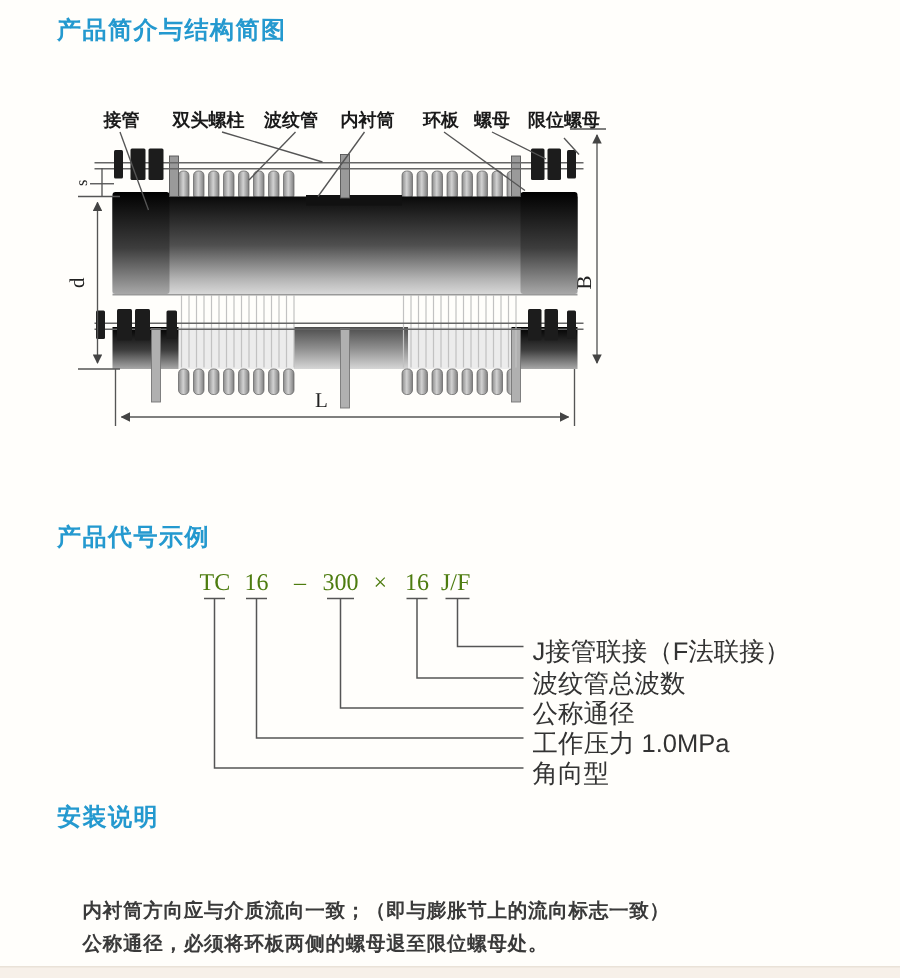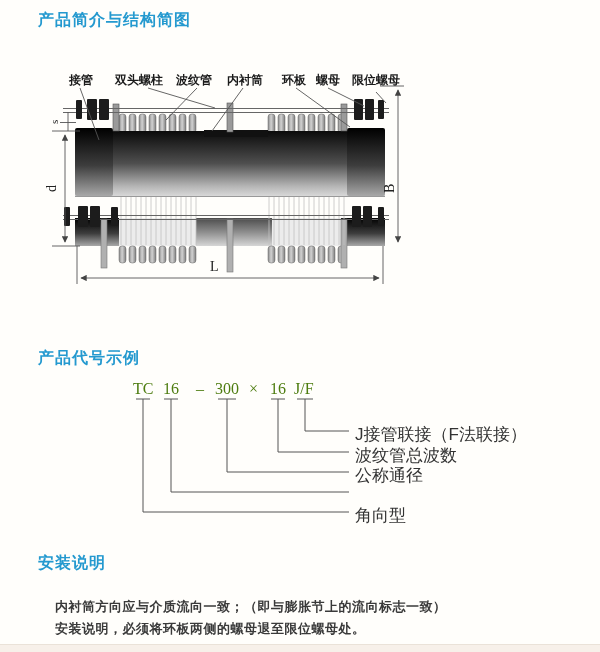--- a/index.html
+++ b/index.html
@@ -1,21 +1,21 @@
 <!DOCTYPE html>
 <html><head>
 <meta charset="utf-8">
 <style>
   html,body{margin:0;padding:0;}
   body{font-family:"Liberation Sans",sans-serif;background:#e9e9e9;}
   .page{position:relative;width:600px;height:652px;background:#fffefb;overflow:hidden;margin:0 auto;}
   .sec-title{position:absolute;left:38px;font-size:16px;font-weight:bold;color:#2499cf;letter-spacing:1px;white-space:nowrap;}
   #title-intro{top:10px;}
   #title-code{top:348px;}
-  #title-install{top:553px;text-align:center;}
+  #title-install{top:535px;text-align:center;}
   .diagram-svg{position:absolute;left:0;top:58px;}
   .code-svg{position:absolute;left:0;top:372px;}
   .code-part{position:absolute;font-family:"Liberation Serif",serif;font-size:16px;color:#4d7c0f;white-space:nowrap;}
   .code-annot{position:absolute;left:355px;font-size:17px;color:#333;font-weight:500;white-space:nowrap;}
   .para{position:absolute;left:55px;font-size:13px;font-weight:600;color:#3a3a3a;white-space:nowrap;letter-spacing:0.5px;}
   #para-1{top:598px;}
   #para-2{top:620px;}
   .bottom-strip{position:absolute;left:0;bottom:0;width:600px;height:7px;background:#f7f0e9;border-top:1px solid #eae2d8;}
   text{font-family:"Liberation Sans",sans-serif;}
   .dimtxt{font-family:"Liberation Serif",serif;}
@@ -241,21 +241,22 @@
       <line x1="271" y1="399" x2="285" y2="399"></line>
         <path d="M278,399 V452 H349"></path>
       <line x1="297" y1="399" x2="313" y2="399"></line>
         <path d="M305,399 V431 H349"></path>
     </g>
   </svg>
 
   <div class="code-annot" style="top:423px;">J接管联接（F法联接）</div>
   <div class="code-annot" style="top:444px;">波纹管总波数</div>
   <div class="code-annot" style="top:464px;">公称通径</div>
+  <div class="code-annot" style="top:484px;">工作压力 1.0MPa</div>
   <div class="code-annot" style="top:504px;">角向型</div>
 
   <div class="sec-title" id="title-install">安装说明</div>
 
   <div class="para" id="para-1">内衬筒方向应与介质流向一致；（即与膨胀节上的流向标志一致）</div>
-  <div class="para" id="para-2">安装说明，必须将环板两侧的螺母退至限位螺母处。</div>
+  <div class="para" id="para-2">公称通径，必须将环板两侧的螺母退至限位螺母处。</div>
 
   <div class="bottom-strip"></div>
 </div>
 
 </body></html>

